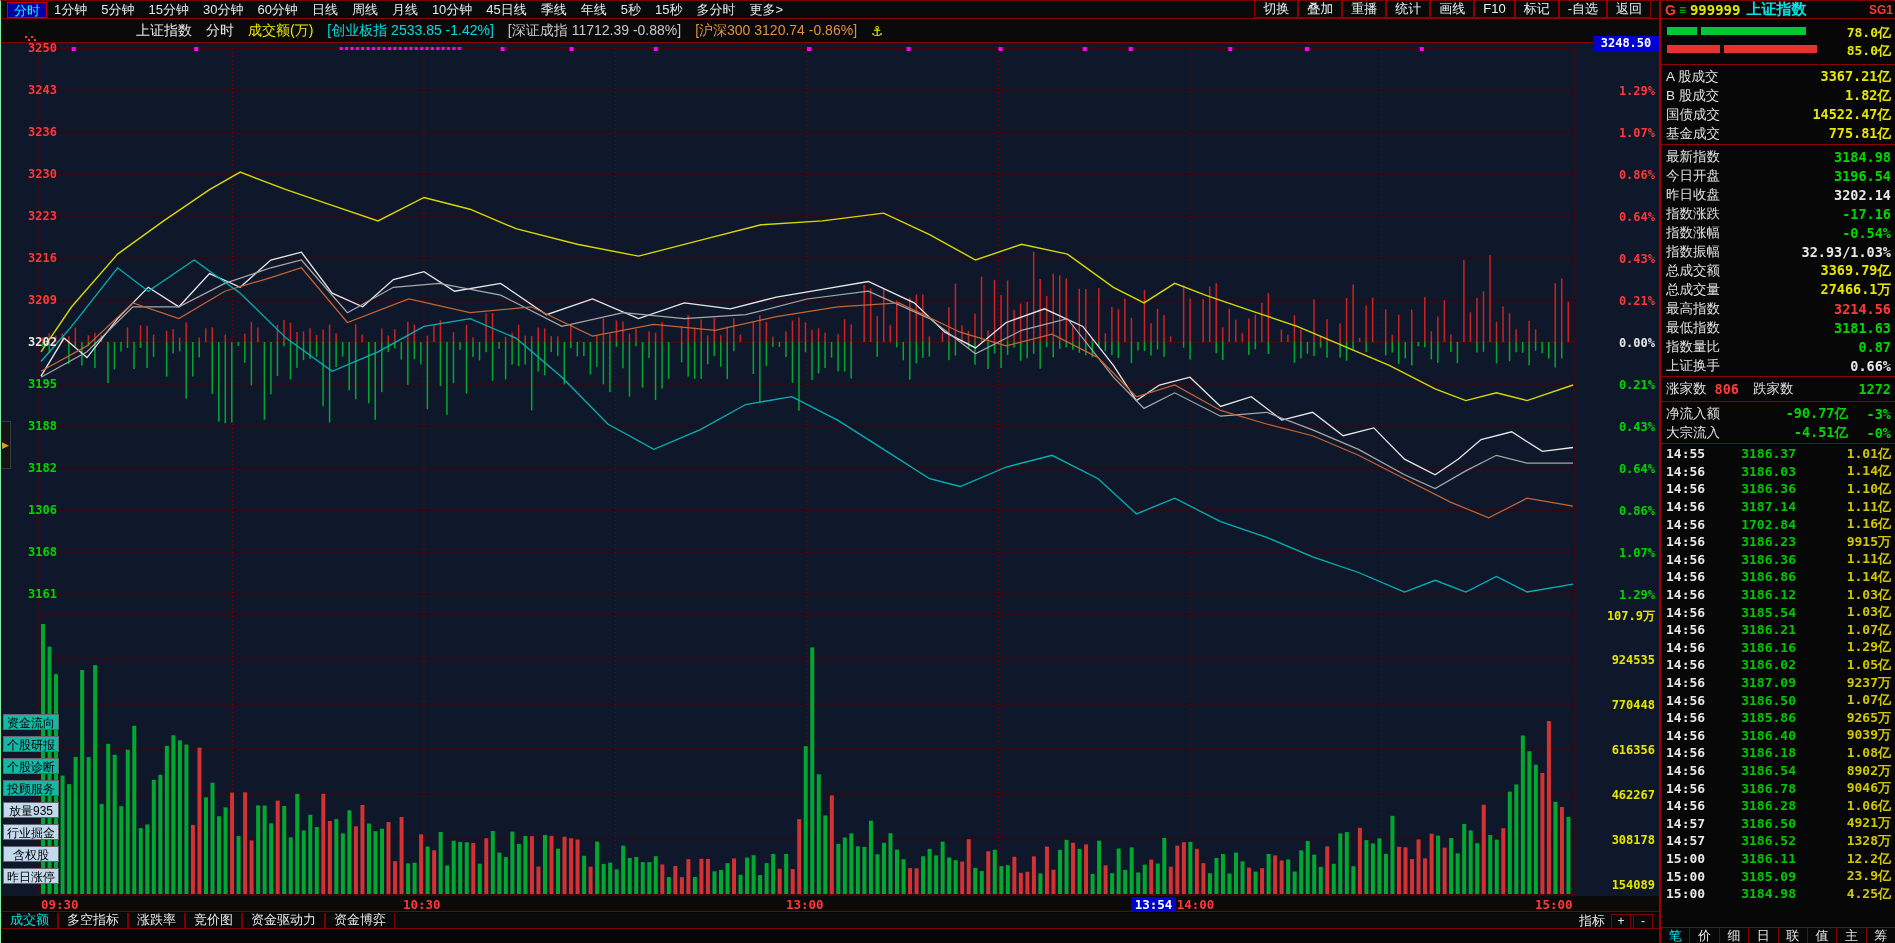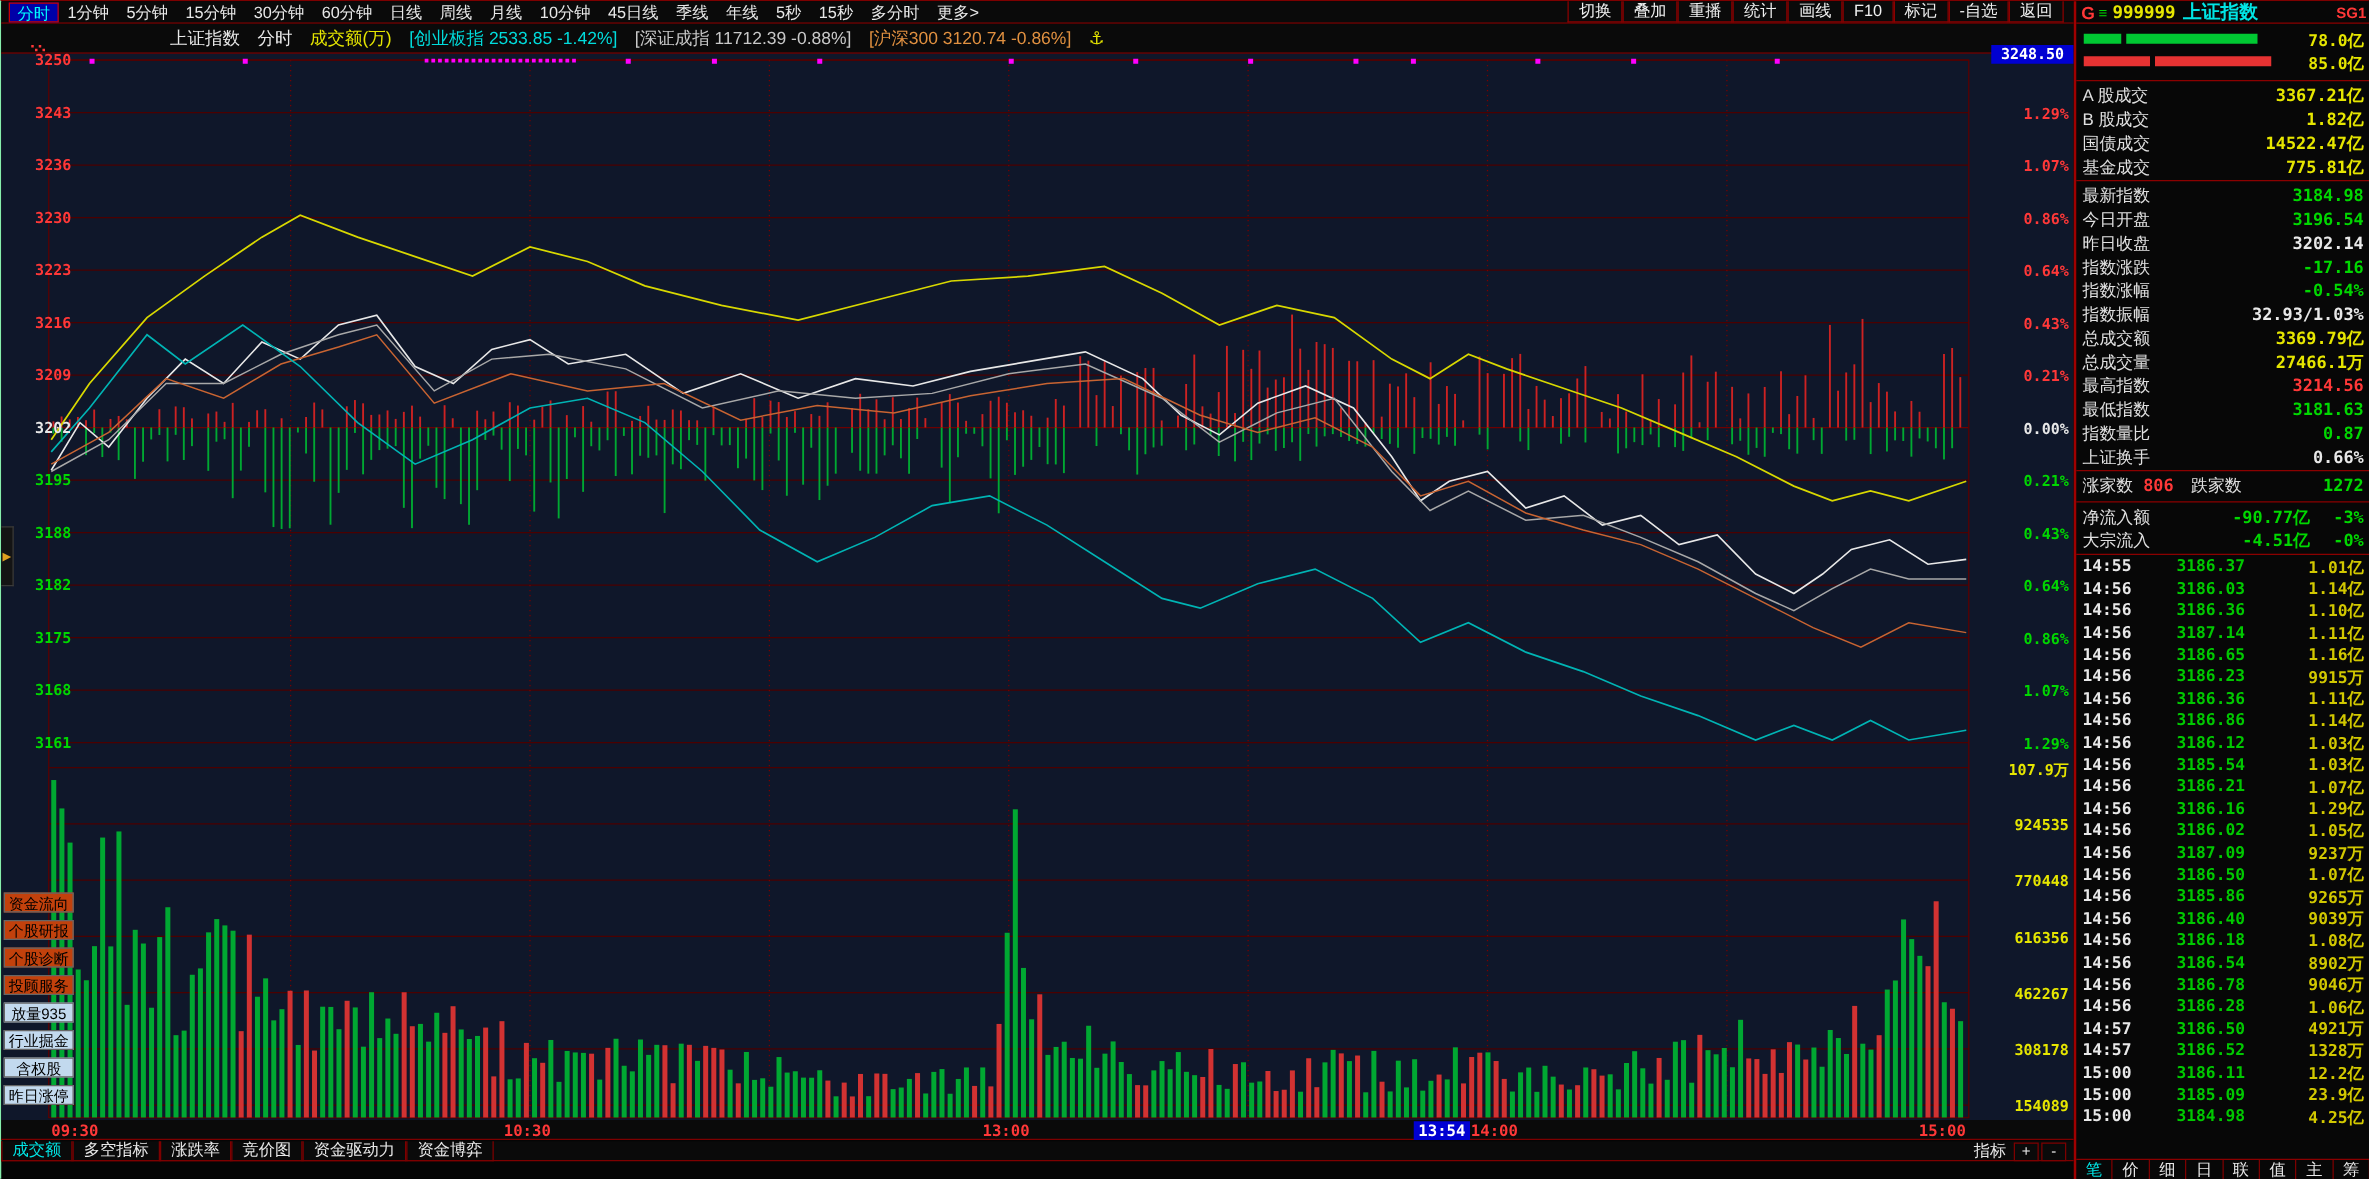--- a/index.html
+++ b/index.html
@@ -54,21 +54,21 @@
     text-align:center;color:#e8e8e8;font-size:12px;margin-left:2px;}
   #ind-label{color:#e8e8e8;font-size:13px;margin-right:4px;}
   #tabrow2{position:absolute;left:0;top:928px;width:1658px;height:15px;background:#0a0a0a;display:flex;}
   .tab2{border:1px solid #7d0000;border-top:none;height:15px;line-height:13px;padding:0 8px;
     font-size:13px;white-space:nowrap;}
   .tab2.t-white{color:#e8e8e8}.tab2.t-yellow{color:#e6e600}
   
   #left-dock{position:absolute;left:2px;top:713px;width:56px;}
   .dock-btn{width:56px;height:16px;margin-bottom:6px;font-size:12px;line-height:16px;text-align:center;
     color:#000;border:1px solid #666;white-space:nowrap;overflow:hidden;}
-  .dock-beige{background:#c2410c;}
+  .dock-beige{background:#14b8a6;}
   .dock-blue{background:#c2d9ee;}
   #arrow-handle{position:absolute;left:0;top:420px;width:10px;height:48px;background:#141414;
     border:1px solid #3a3a3a;border-left:none;color:#e0a020;font-size:9px;line-height:46px;text-align:center;}
   
   #right-panel{position:absolute;left:1658px;top:0;width:237px;height:943px;background:#070707;
     border-left:2px solid #a00000;}
   #rp-header{position:absolute;left:0;top:0;width:100%;height:18px;border-bottom:1px solid #8b0000;
     display:flex;align-items:center;padding:0 4px;}
   #rp-g{color:#ff3838;font-weight:bold;font-size:14px;margin-right:3px;}
   #rp-menu-icon{color:#00d700;font-size:12px;margin-right:4px;}
@@ -856,21 +856,21 @@
         <div class="axis-label al-right c-red" style="left: 16px; top: 41px;">3243</div>
         <div class="axis-label al-right c-red" style="left: 16px; top: 83px;">3236</div>
         <div class="axis-label al-right c-red" style="left: 16px; top: 125px;">3230</div>
         <div class="axis-label al-right c-red" style="left: 16px; top: 167px;">3223</div>
         <div class="axis-label al-right c-red" style="left: 16px; top: 209px;">3216</div>
         <div class="axis-label al-right c-red" style="left: 16px; top: 251px;">3209</div>
         <div class="axis-label al-right c-white" style="left: 16px; top: 293px;">3202</div>
         <div class="axis-label al-right c-green" style="left: 16px; top: 335px;">3195</div>
         <div class="axis-label al-right c-green" style="left: 16px; top: 377px;">3188</div>
         <div class="axis-label al-right c-green" style="left: 16px; top: 419px;">3182</div>
-        <div class="axis-label al-right c-green" style="left: 16px; top: 461px;">3175</div>
+        <div class="axis-label al-right c-green" style="left: 16px; top: 461px;">1306</div>
         <div class="axis-label al-right c-green" style="left: 16px; top: 503px;">3168</div>
         <div class="axis-label al-right c-green" style="left: 16px; top: 545px;">3161</div>
       </div>
     <div id="pct-labels">
         <div class="pct-right c-red" style="left: 1602px; top: 41px;">1.29%</div>
         <div class="pct-right c-red" style="left: 1602px; top: 83px;">1.07%</div>
         <div class="pct-right c-red" style="left: 1602px; top: 125px;">0.86%</div>
         <div class="pct-right c-red" style="left: 1602px; top: 167px;">0.64%</div>
         <div class="pct-right c-red" style="left: 1602px; top: 209px;">0.43%</div>
         <div class="pct-right c-red" style="left: 1602px; top: 251px;">0.21%</div>
@@ -1052,21 +1052,21 @@
           <span class="tick-price">3186.36</span>
           <span class="tick-amt">1.10亿</span>
         </div>
         <div class="tick-row" style="top: 496.8px;">
           <span class="tick-time">14:56</span>
           <span class="tick-price">3187.14</span>
           <span class="tick-amt">1.11亿</span>
         </div>
         <div class="tick-row" style="top: 514.4px;">
           <span class="tick-time">14:56</span>
-          <span class="tick-price">3186.65</span>
+          <span class="tick-price">1702.84</span>
           <span class="tick-amt">1.16亿</span>
         </div>
         <div class="tick-row" style="top: 532px;">
           <span class="tick-time">14:56</span>
           <span class="tick-price">3186.23</span>
           <span class="tick-amt">9915万</span>
         </div>
         <div class="tick-row" style="top: 549.6px;">
           <span class="tick-time">14:56</span>
           <span class="tick-price">3186.36</span>

